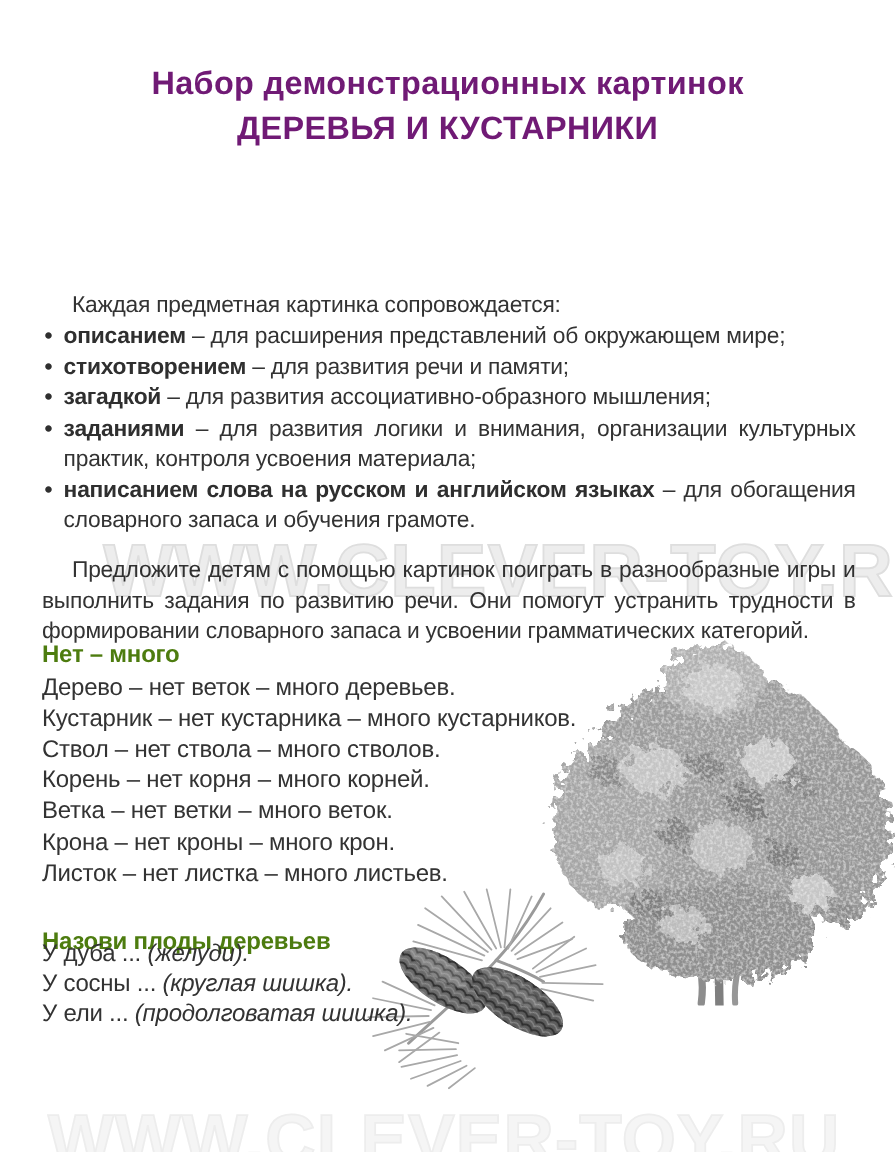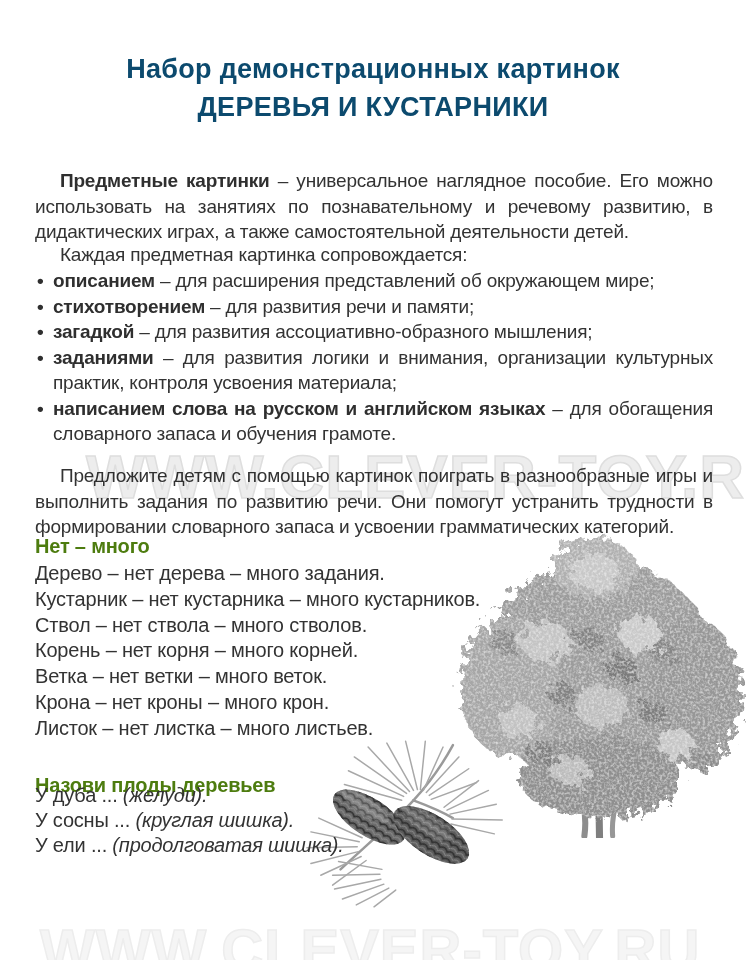--- a/index.html
+++ b/index.html
@@ -3,21 +3,21 @@
 <meta charset="utf-8">
 <style>
   html,body{margin:0;padding:0;background:#e9e9e9;}
   .page{
     position:relative;width:746px;height:960px;background:#ffffff;
     font-family:"Liberation Sans",sans-serif;color:#333;overflow:hidden;
     margin:0 auto;
   }
   .title{
     position:absolute;top:50px;left:0;width:100%;text-align:center;
-    font-weight:bold;color:#0c4a6e;font-size:27px;line-height:38px;letter-spacing:.3px;
+    font-weight:bold;color:#701a75;font-size:27px;line-height:38px;letter-spacing:.3px;
     z-index:2;
   }
   .body-text{font-size:19px;line-height:25.5px;letter-spacing:-0.2px;}
   .p-intro{position:absolute;top:149px;left:35px;width:678px;text-align:justify;text-indent:25px;z-index:2;}
   .p-intro b,.bullets b{font-weight:bold;color:#2f2f2f;}
   .accompany-h{position:absolute;top:242px;left:60px;z-index:2;text-align:center;}
   .bullets{position:absolute;top:268px;left:37px;width:676px;margin:0;padding:0;list-style:none;z-index:2;}
   .bullets li{position:relative;padding-left:16px;text-align:justify;}
   .bullets li::before{content:"\2022";position:absolute;left:0;top:0;font-weight:bold;color:#2f2f2f;}
   .p-suggest{position:absolute;top:444px;left:35px;width:678px;text-align:justify;text-indent:25px;z-index:2;}
@@ -39,40 +39,39 @@
 </head>
 <body>
 
 <div class="page">
 
   <div class="title">
     <div>Набор демонстрационных картинок</div>
     <div>ДЕРЕВЬЯ И КУСТАРНИКИ</div>
   </div>
 
-  <p class="p-intro body-text"><b>Предметные картинки</b><span> – универсальное наглядное пособие. Его можно использовать на занятиях по познавательному и речевому развитию, в дидактических играх, а также самостоятельной деятельности детей.</span></p>
 
   <div class="accompany-h body-text">Каждая предметная картинка сопровождается:</div>
 
   <ul class="bullets body-text">
     <li><b>описанием</b><span> – для расширения представлений об окружающем мире;</span></li>
     <li><b>стихотворением</b><span> – для развития речи и памяти;</span></li>
     <li><b>загадкой</b><span> – для развития ассоциативно-образного мышления;</span></li>
     <li><b>заданиями</b><span> – для развития логики и внимания, организации культурных практик, контроля усвоения материала;</span></li>
     <li><b>написанием слова на русском и английском языках</b><span> – для обогащения словарного запаса и обучения грамоте.</span></li>
   </ul>
 
   <p class="p-suggest body-text">Предложите детям с помощью картинок поиграть в разнообразные игры и выполнить задания по развитию речи. Они помогут устранить трудности в формировании словарного запаса и усвоении грамматических категорий.</p>
 
   <div class="watermark">WWW.CLEVER-TOY.RU</div>
   <div class="watermark bottom">WWW.CLEVER-TOY.RU</div>
 
   <div class="sec-h net-h">Нет – много</div>
   <div class="net-list">
-    <div>Дерево – нет дерева – много задания.</div>
+    <div>Дерево – нет веток – много деревьев.</div>
     <div>Кустарник – нет кустарника – много кустарников.</div>
     <div>Ствол – нет ствола – много стволов.</div>
     <div>Корень – нет корня – много корней.</div>
     <div>Ветка – нет ветки – много веток.</div>
     <div>Крона – нет кроны – много крон.</div>
     <div>Листок – нет листка – много листьев.</div>
   </div>
 
   <div class="sec-h fruits-h">Назови плоды деревьев</div>
   <div class="fruits-list">

